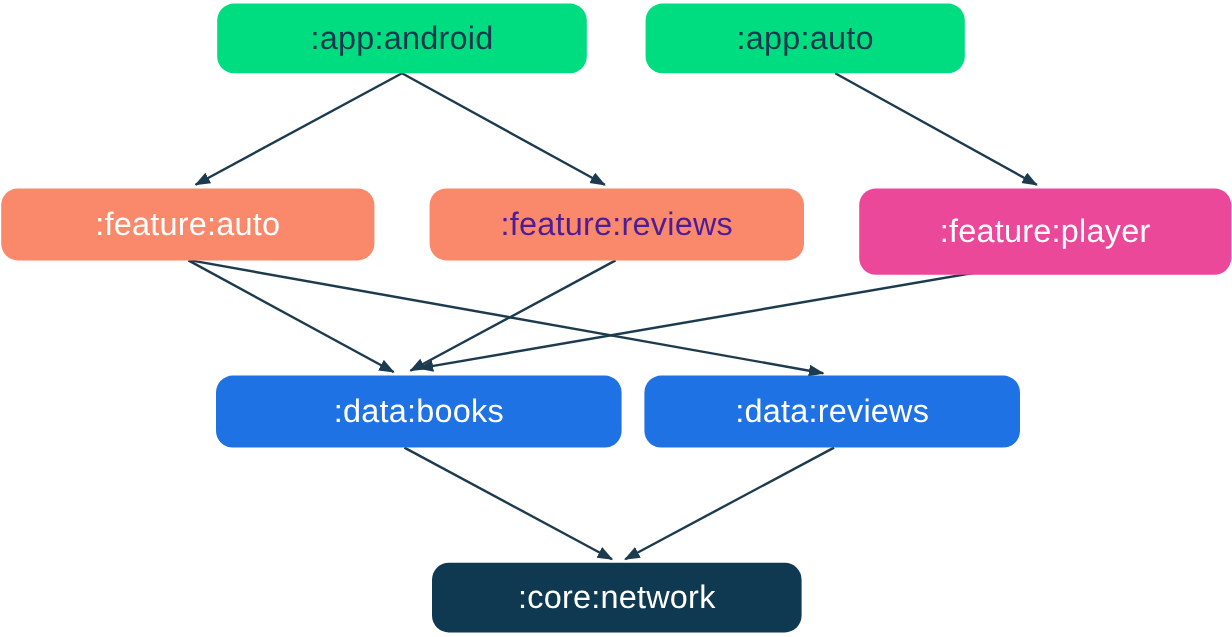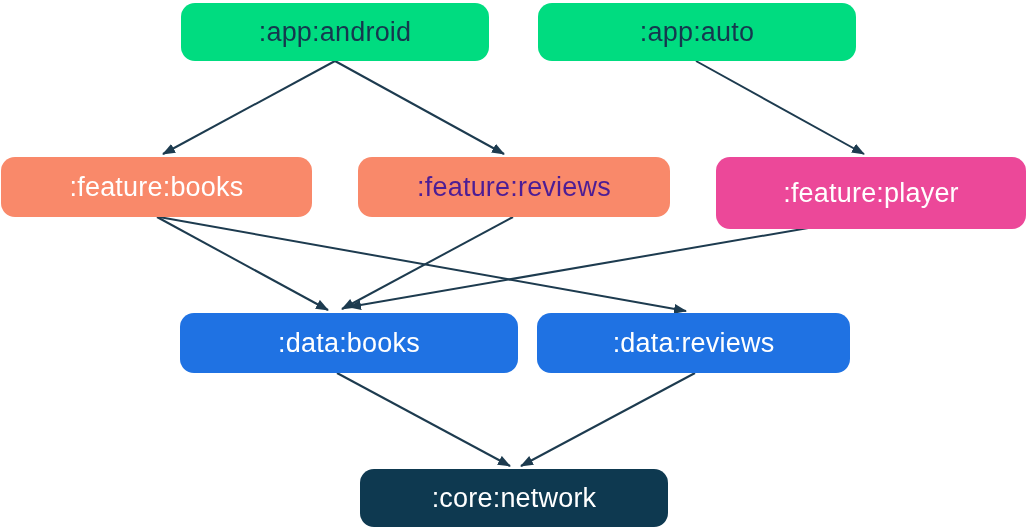--- a/index.html
+++ b/index.html
@@ -58,25 +58,25 @@
         <line x1="513" y1="217" x2="342" y2="309" stroke="#1d3b4f" stroke-width="2" marker-end="url(#arrowhead)"></line>
         <line x1="872" y1="217" x2="349" y2="307" stroke="#1d3b4f" stroke-width="2" marker-end="url(#arrowhead)"></line>
         <line x1="337" y1="373" x2="510" y2="466" stroke="#1d3b4f" stroke-width="2" marker-end="url(#arrowhead)"></line>
         <line x1="695" y1="373" x2="521" y2="466" stroke="#1d3b4f" stroke-width="2" marker-end="url(#arrowhead)"></line>
       </g>
   </svg>
   <div id="node-layer">
       <div class="node" style="left: 181px; top: 3px; width: 308px; height: 58px; background: rgb(0, 220, 128);">
         <span class="node-label" style="color: rgb(21, 56, 78);">:app:android</span>
       </div>
-      <div class="node" style="left: 538px; top: 3px; width: 318px; height: 58px; background: rgb(0, 220, 128);">
+      <div class="node" style="left: 538px; top: 3px; width: 266px; height: 58px; background: rgb(0, 220, 128);">
         <span class="node-label" style="color: rgb(21, 56, 78);">:app:auto</span>
       </div>
       <div class="node" style="left: 1px; top: 157px; width: 311px; height: 60px; background: rgb(249, 137, 106);">
-        <span class="node-label" style="color: rgb(255, 255, 255);">:feature:books</span>
+        <span class="node-label" style="color: rgb(255, 255, 255);">:feature:auto</span>
       </div>
       <div class="node" style="left: 358px; top: 157px; width: 312px; height: 60px; background: rgb(249, 137, 106);">
         <span class="node-label" style="color: #4c1d95;">:feature:reviews</span>
       </div>
       <div class="node" style="left: 716px; top: 157px; width: 310px; height: 72px; background: #ec4899;">
         <span class="node-label" style="color: rgb(255, 255, 255);">:feature:player</span>
       </div>
       <div class="node" style="left: 180px; top: 313px; width: 338px; height: 60px; background: rgb(31, 114, 227);">
         <span class="node-label" style="color: rgb(255, 255, 255);">:data:books</span>
       </div>

